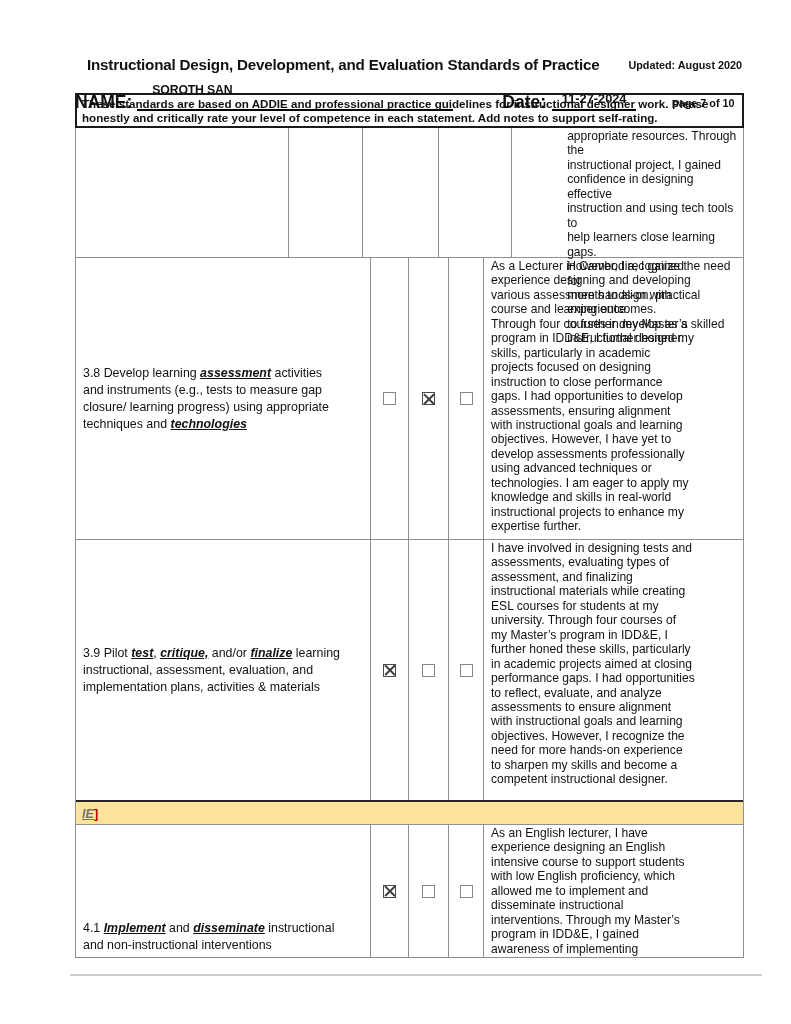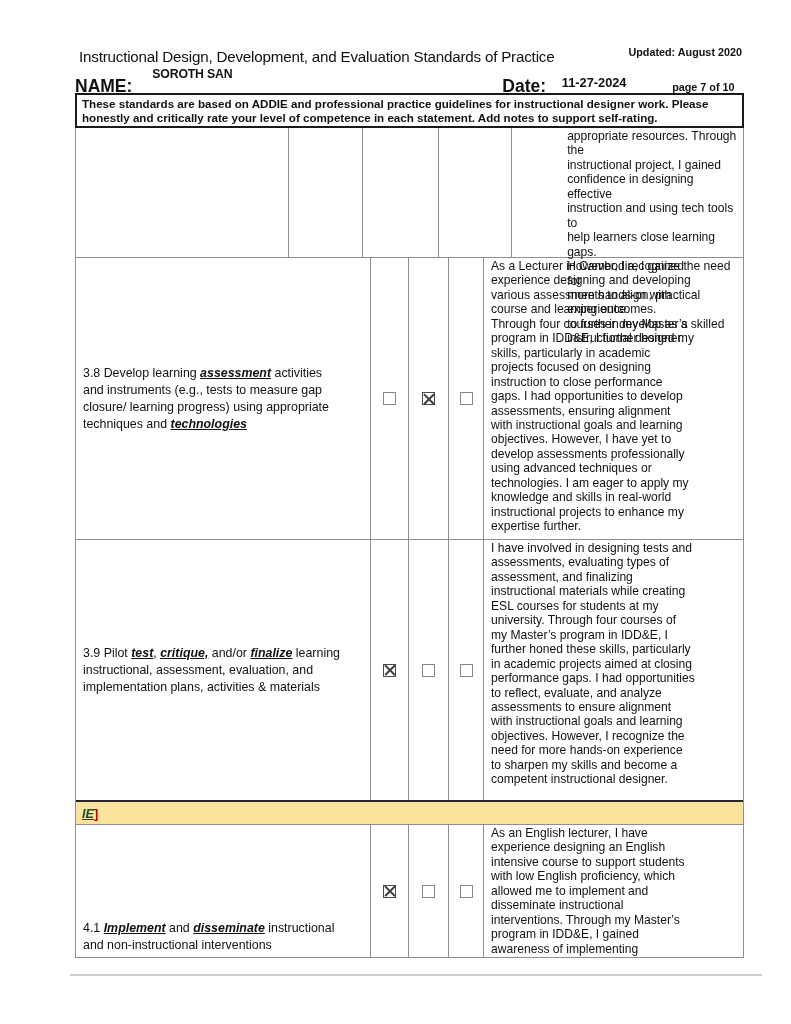--- a/index.html
+++ b/index.html
@@ -3,22 +3,22 @@
 <meta charset="utf-8">
 <style>
   html,body{margin:0;padding:0;background:#ffffff;}
   .page{
     position:relative;width:791px;height:1024px;background:#ffffff;overflow:hidden;
     font-family:"Liberation Sans", sans-serif;color:#111;
   }
   
   .doc-header{position:absolute;left:75px;top:44px;width:667px;}
   .title-line{display:flex;justify-content:space-between;align-items:flex-start;}
-  .doc-title{margin:4px;font-size:15.2px;font-weight:normal;letter-spacing:-0.2px;white-space:nowrap;}
-  .updated{font-size:10.8px;font-weight:bold;margin-top:2px;white-space:nowrap;}
+  .doc-title{margin:12px;font-size:15.2px;font-weight:bold;letter-spacing:-0.2px;white-space:nowrap;}
+  .updated{font-size:10.8px;font-weight:bold;margin-top:15px;white-space:nowrap;}
   .name-line{display:flex;align-items:flex-end;height:25px;margin-top:1px;}
   .big-label{font-size:17.5px;font-weight:bold;line-height:1;}
   .name-underline{
     flex:0 0 316px;border-bottom:2.5px solid #000;margin-left:5px;height:100%;
     display:flex;align-items:flex-end;padding-left:15px;box-sizing:border-box;
   }
   .name-value{font-size:12.3px;font-weight:bold;padding-bottom:12px;letter-spacing:-0.2px;}
   .date-label{margin-left:49px;}
   .date-underline{
     flex:0 0 84px;border-bottom:2.5px solid #000;margin-left:6px;height:100%;
@@ -48,21 +48,21 @@
   .chk2{width:40px;}
   .chk3{width:35px;}
   .chk{display:flex;align-items:center;justify-content:center;}
   .notes{width:258px;padding:1px 4px 0 7px;font-size:12.1px;line-height:14.45px;white-space:pre-line;}
   .row-cont{height:130px;gap:48px;}
   .row-38{height:282px;}
   .row-39{height:260px;border-bottom:none;}
   .row-41{height:133px;}
   
   .seg-em{font-weight:bold;font-style:italic;text-decoration:underline;}
-  .seg-red-em{color:#14532d;font-weight:bold;font-style:italic;text-decoration:underline;}
+  .seg-red-em{color:#737373;font-weight:bold;font-style:italic;text-decoration:underline;}
   .seg-red{color:#c00000;font-weight:bold;}
   
   .band{
     height:25px;background:#fbe39c;border-top:2px solid #262626;border-bottom:1.5px solid #8f8f8f;
     display:flex;align-items:center;padding-left:6px;box-sizing:border-box;
     font-size:12.8px;font-weight:bold;white-space:pre;
   }
   
   .checkbox{
     width:13px;height:13px;box-sizing:border-box;border:1.8px solid #858585;

